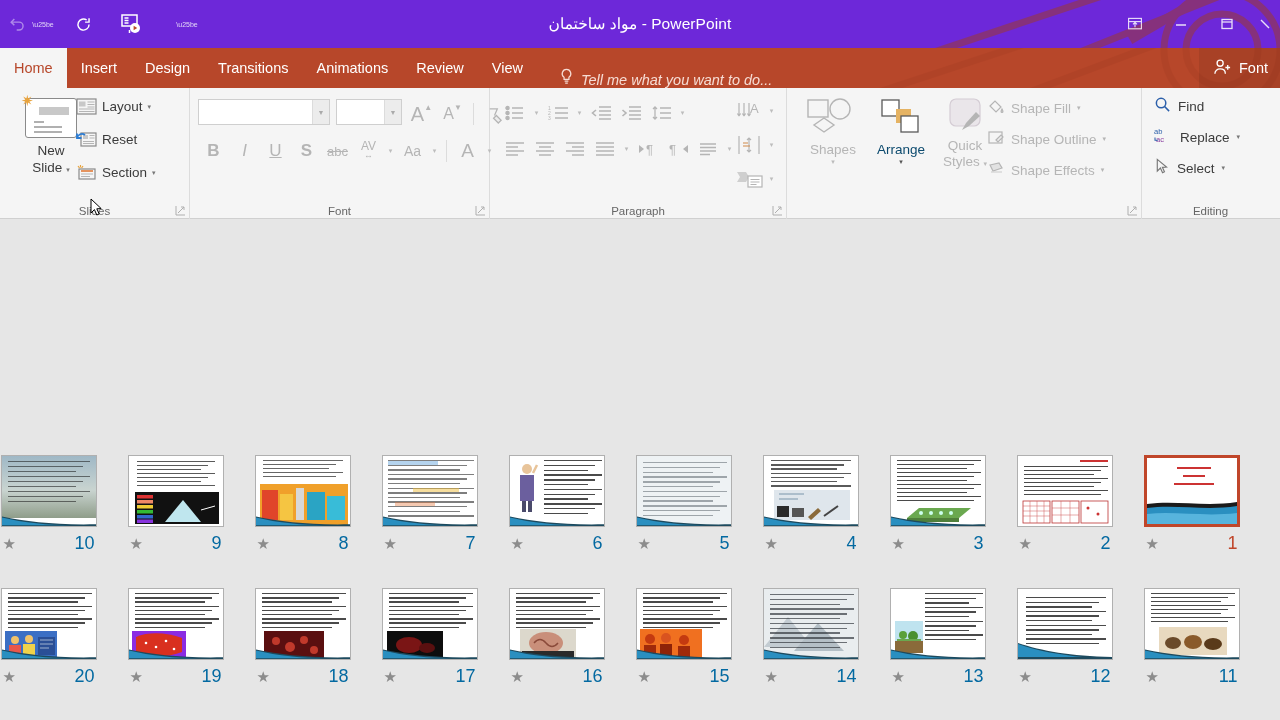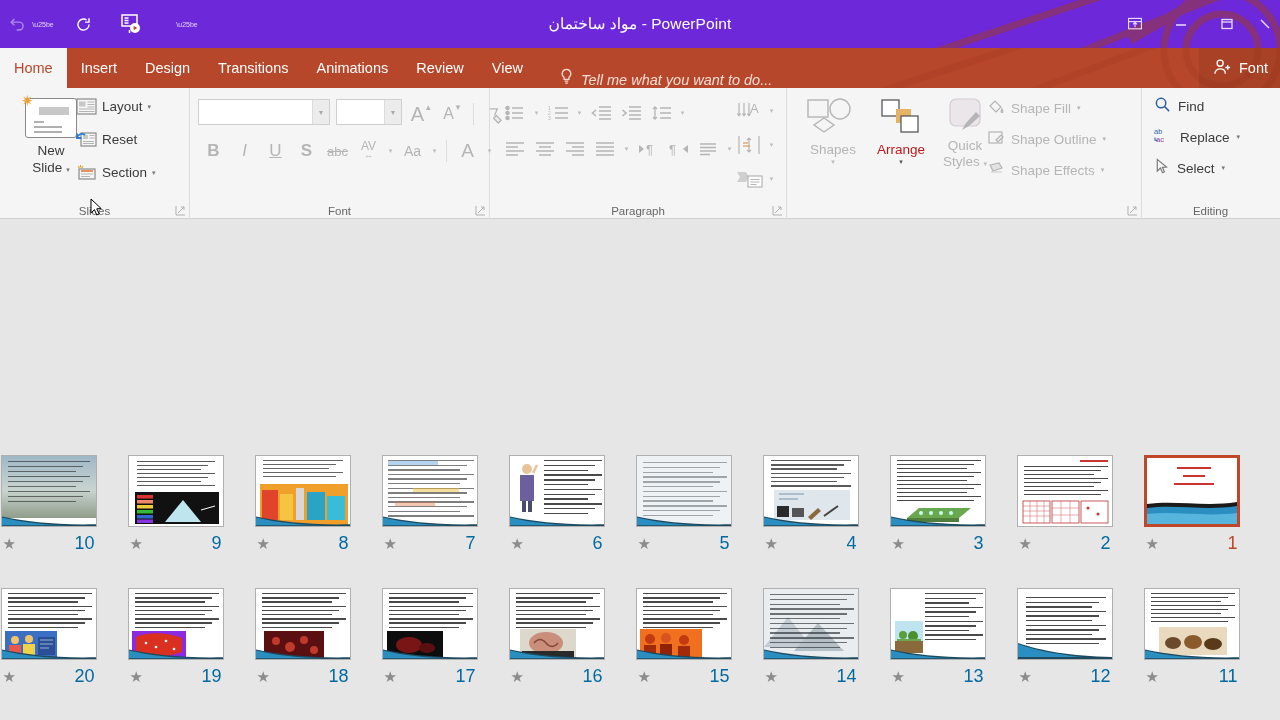--- a/index.html
+++ b/index.html
@@ -85,21 +85,21 @@
   }
   .rgroup-label {
     position: absolute; bottom: 2px; left: 0; right: 0;
     text-align: center; font-size: 11.5px; color: #666;
   }
   .dlauncher {
     position: absolute; right: 3px; bottom: 3px;
     width: 11px; height: 11px; opacity: .55;
   }
   .gray { color: #b5b5b5; }
-  .dark { color: #b91c1c; }
+  .dark { color: #0c4a6e; }
 
   
   .g-slides { width: 190px; }
   .newslide {
     position: absolute; left: 14px; top: 6px;
     width: 74px; text-align: center;
   }
   .newslide-lbl { font-size: 13.5px; color: #3b3b3b; line-height: 17px; margin-top: 4px; }
   .bigicon-slide {
     width: 52px; height: 40px; margin: 4px auto 0;

